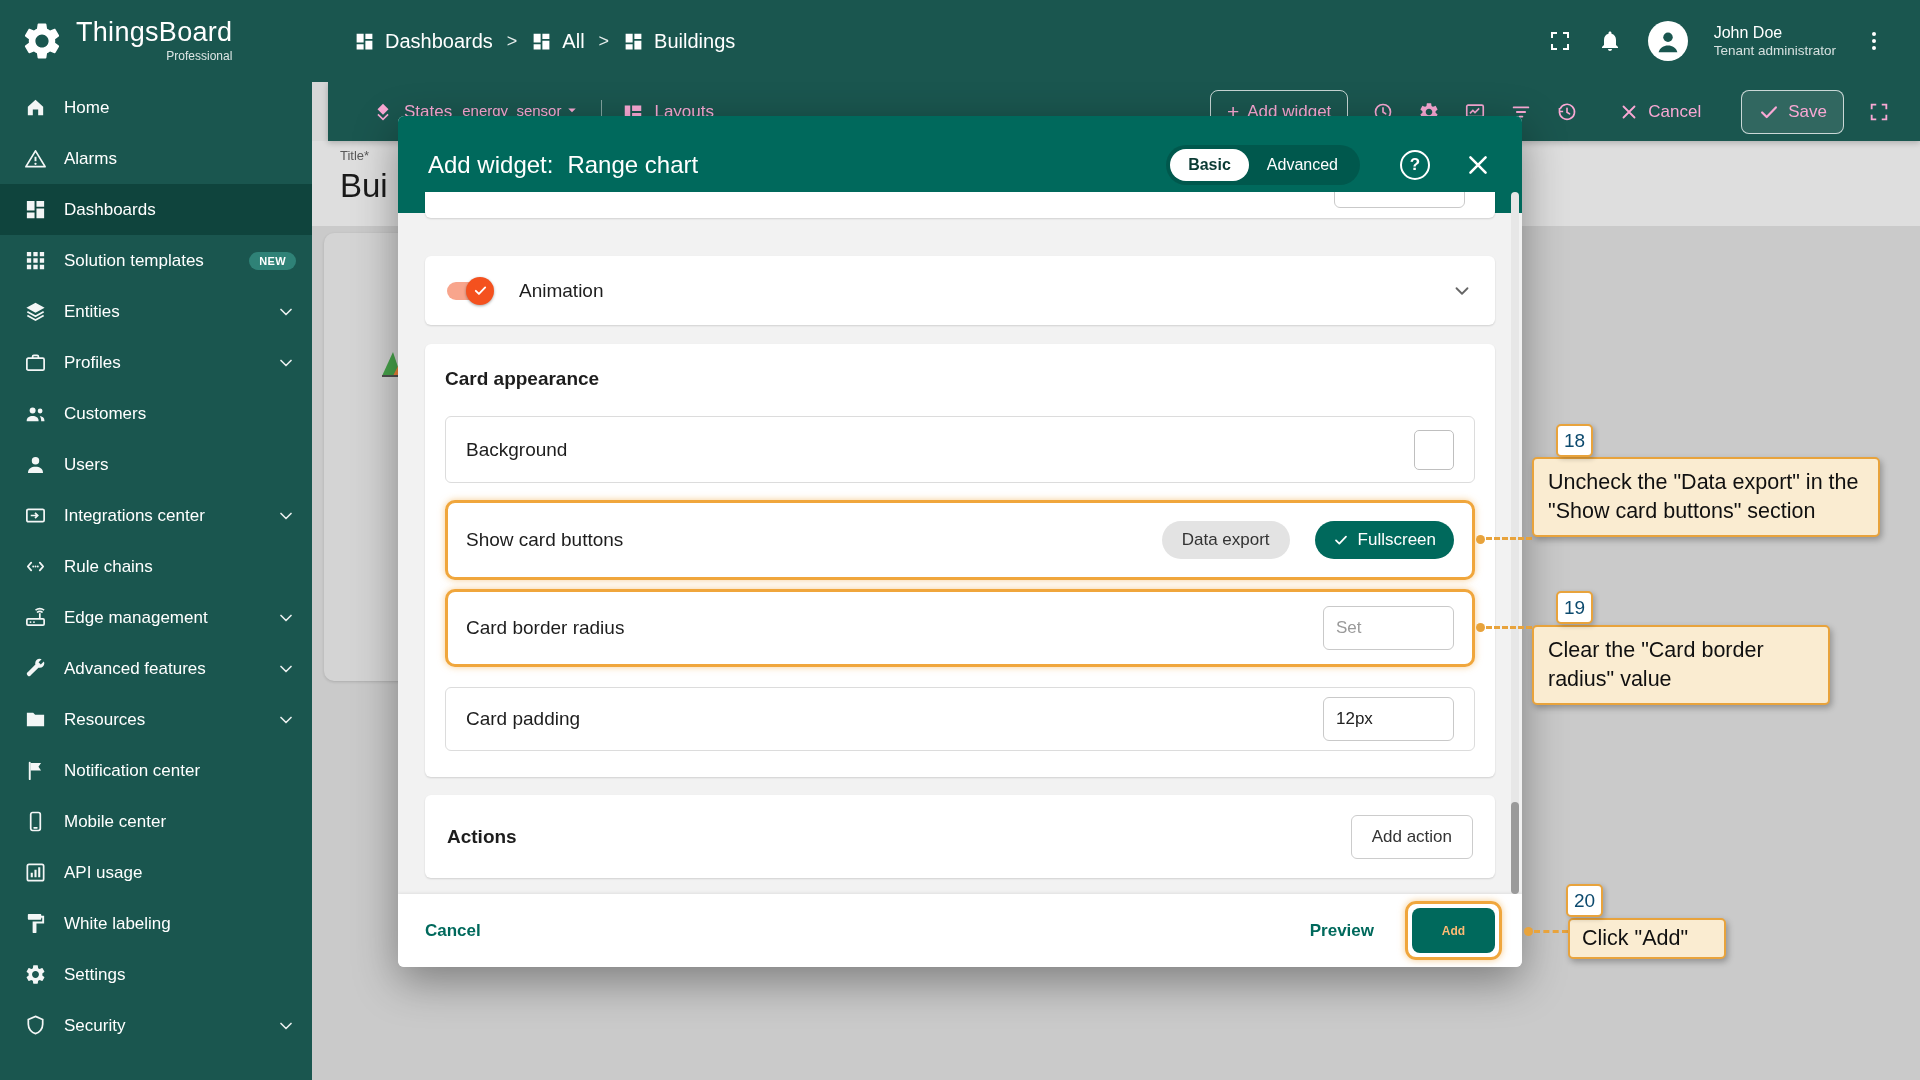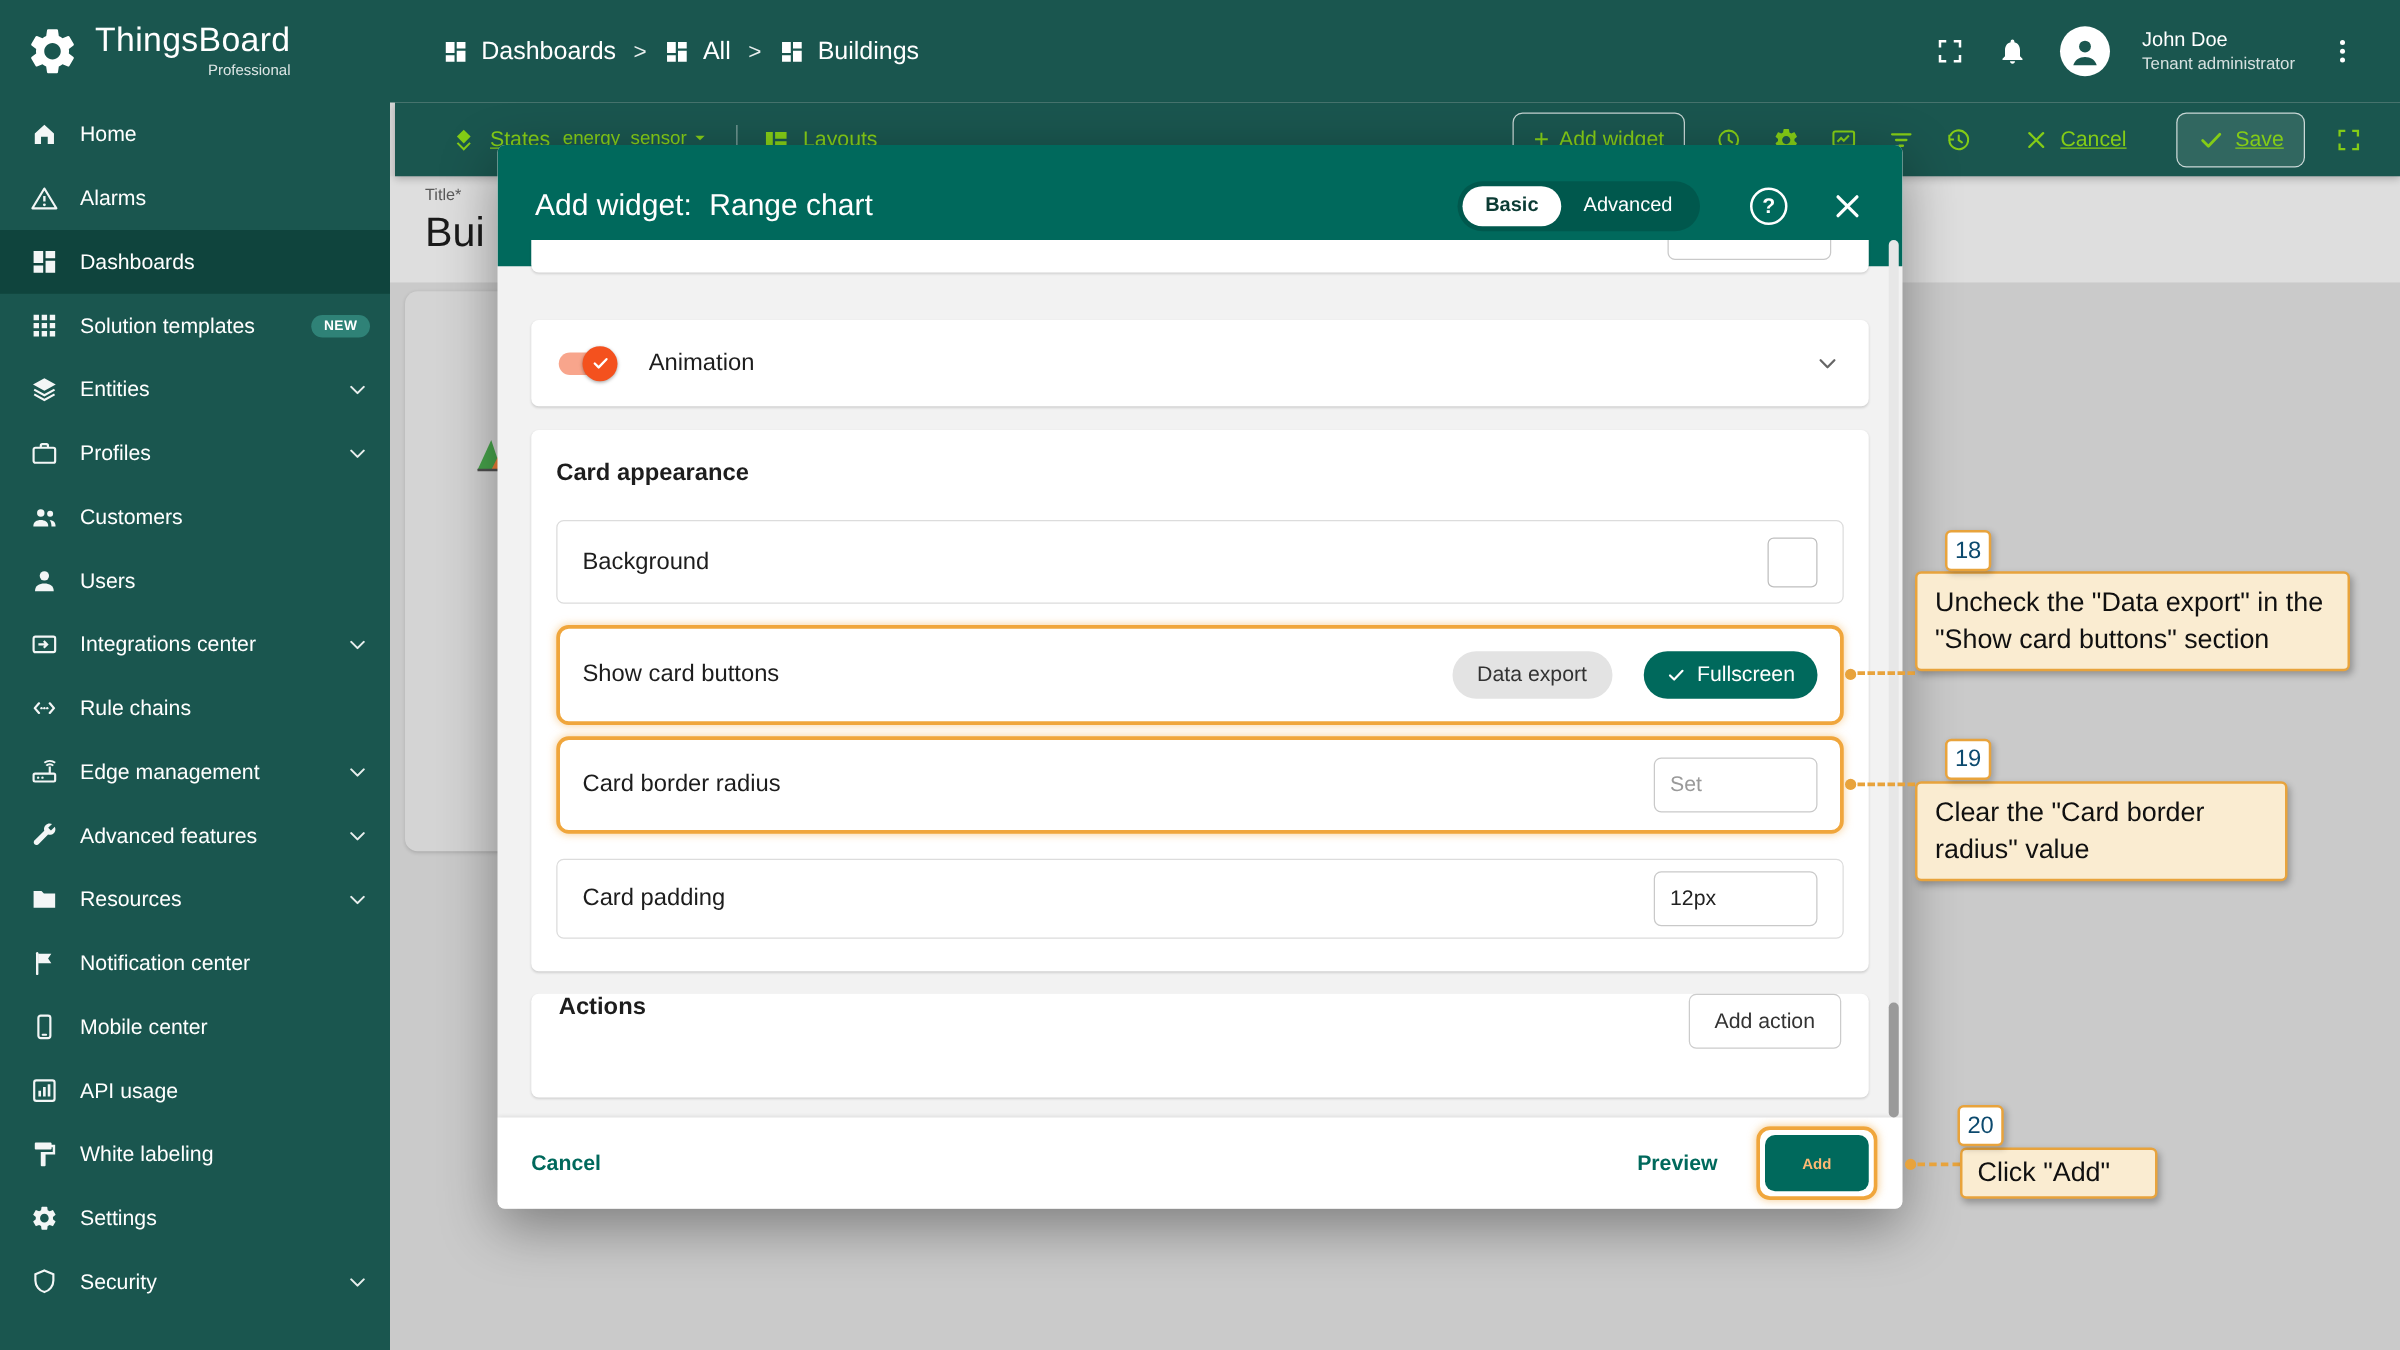--- a/index.html
+++ b/index.html
@@ -30,21 +30,21 @@
   .crumb-sep { font-size:18px; opacity:.9; }
   .top-right { margin-left:auto; display:flex; align-items:center; gap:26px; padding-right:34px; }
   .tico { width:24px; height:24px; }
   .avatar { width:40px; height:40px; border-radius:50%; background:#fff; display:flex; align-items:center; justify-content:center; overflow:hidden; }
   .avatar svg { width:30px; height:30px; }
   .user-block { line-height:1.25; }
   .user-name { font-size:16px; }
   .user-role { font-size:13.5px; opacity:.82; }
 
   
-  .toolbar { position:absolute; left:316px; top:82px; right:0; height:59px; background:#1A564F; color:#84cc16; display:flex; align-items:center; z-index:3; padding:0 30px 0 44px; box-shadow:0 2px 6px rgba(0,0,0,.22);text-decoration:underline; }
+  .toolbar { position:absolute; left:328px; top:82px; right:0; height:59px; background:#1A564F; color:#f9a8d4; display:flex; align-items:center; z-index:3; padding:0 30px 0 44px; box-shadow:0 2px 6px rgba(0,0,0,.22); }
   .tb-group { display:flex; align-items:center; gap:10px; }
   .tb-label { font-size:17px; }
   .tb-value { font-size:15px; display:flex; align-items:center; gap:2px; border-bottom:1px solid rgba(255,255,255,.55); padding-bottom:2px; }
   .tb-sep { width:1px; height:24px; background:rgba(255,255,255,.45); margin:0 20px; }
   .tb-right { margin-left:auto; display:flex; align-items:center; gap:24px; }
   .tb-btn { display:flex; align-items:center; gap:8px; font-size:17px; padding:10px 16px; border-radius:8px; cursor:pointer; white-space:nowrap; }
   .tb-btn.outlined { border:1.5px solid rgba(255,255,255,.75); }
   .tb-btn.filled { border:1.5px solid rgba(255,255,255,.75); background:rgba(255,255,255,.10); }
   .tb-ic { width:22px; height:22px; cursor:pointer; }
   .plus { font-size:21px; line-height:1; }
@@ -89,21 +89,21 @@
   .frow-label { font-size:19px; color:#1d1d1d; }
   .frow-right { margin-left:auto; display:flex; align-items:center; }
   .swatch { width:40px; height:40px; border:1.5px solid #BFBFBF; border-radius:5px; background:#fff; cursor:pointer; }
   .chip { height:38px; border-radius:19px; display:flex; align-items:center; padding:0 20px; font-size:17px; cursor:pointer; white-space:nowrap; }
   .chip.off { background:#E3E3E3; color:#333; }
   .chip.on { background:#00695C; color:#fff; padding:0 18px; margin-left:25px; }
   .chip.on svg { width:16px; height:16px; margin-right:9px; }
   .mini-input { width:131px; height:44px; border:1px solid #C9C9C9; border-radius:6px; font-size:17px; padding:0 12px; color:#222; font-family:inherit; background:#fff; }
   .mini-input::placeholder { color:#9A9A9A; }
 
-  .card.actions { margin-top:18px; height:83px; display:flex; padding:0 22px; }
+  .card.actions { margin-top:18px; height:83px; display:flex; align-items:center; padding:0 22px; }
   .add-action-btn { margin-left:auto; height:44px; padding:0 20px; border:1px solid #CCC; border-radius:6px; background:#fff; font-size:17px; color:#333; display:flex; align-items:center; cursor:pointer; font-family:inherit; }
 
   .modal-footer { position:absolute; left:0; right:0; bottom:0; height:73px; background:#fff; display:flex; align-items:center; padding:0 27px; box-shadow:0 -1px 3px rgba(0,0,0,.08); }
   .link-btn { color:#00695C; font-weight:bold; font-size:17px; cursor:pointer; }
   .preview-btn { margin-left:auto; margin-right:38px; }
   .add-wrap { position:relative; }
   .add-btn { width:83px; height:45px; background:#00695C; color:#fdba74; border:none; border-radius:8px; font-size:12px; font-weight:bold; cursor:pointer; font-family:inherit; }
   .add-ring { position:absolute; left:-7px; top:-7px; right:-7px; bottom:-7px; border:3px solid #F0A63C; border-radius:11px; box-shadow:0 0 7px rgba(240,166,60,.6); pointer-events:none; }
 
   .scroll-track { position:absolute; right:3px; top:76px; bottom:73px; width:8px; background:#E7E7E7; border-radius:4px; }

